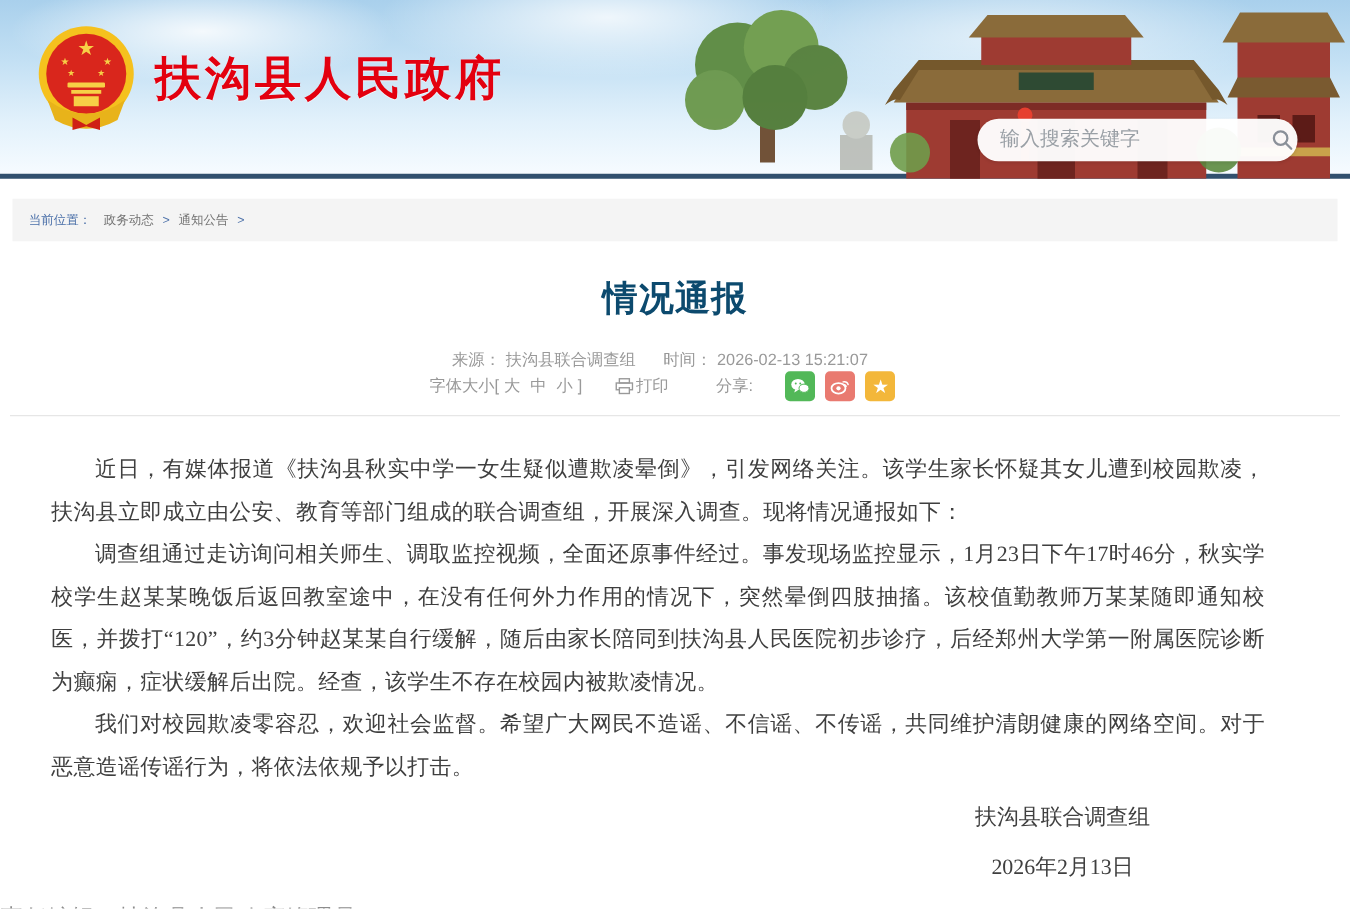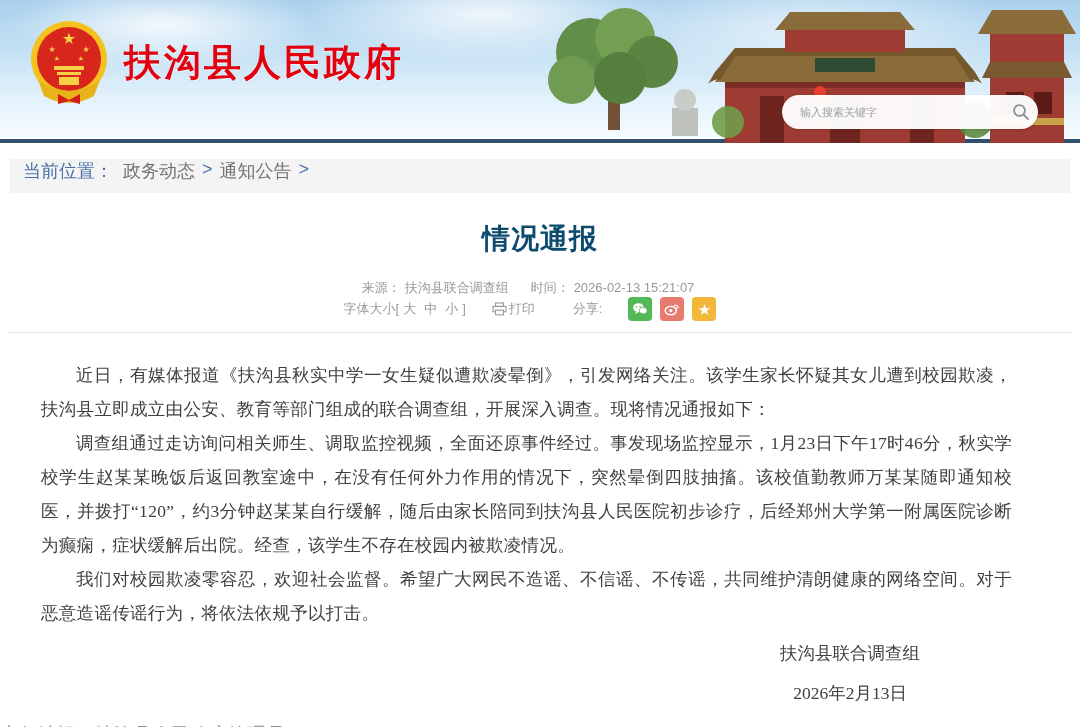--- a/index.html
+++ b/index.html
@@ -28,31 +28,31 @@
     text-shadow:0 1px 0 rgba(255,255,255,.6);
   }
   .site-url { font-size:18px; font-weight:600; color:#787f86; letter-spacing:4.5px; margin-top:6px; }
   .search-box {
     position:absolute; right:42px; top:95px; width:256px; height:34px;
     background:rgba(255,255,255,.96); border-radius:17px;
     display:flex; align-items:center; box-shadow:0 1px 3px rgba(0,0,0,.12);
   }
   .search-box input {
     flex:1; border:none; outline:none; background:transparent;
-    padding:0 6px 0 18px; font-size:11px; color:#555;
+    padding:0 6px 0 18px; font-size:16px; color:#555;
     font-family:"Liberation Sans", sans-serif;
   }
   .search-box input::placeholder { color:#9aa0a6; }
   .search-btn { width:34px; height:34px; border:none; background:transparent; cursor:pointer; display:flex; align-items:center; justify-content:center; }
 
   
   .breadcrumb {
     margin:16px 10px 0 10px; height:34px; background:#f4f4f4;
-    display:flex; padding-left:13px;
-    font-size:18px; color:#4a6fa8;
+    display:flex; align-items:center; padding-left:13px;
+    font-size:10px; color:#4a6fa8;
   }
   .breadcrumb a { color:#737373; text-decoration:none; cursor:pointer; }
   .breadcrumb .sep { margin:0 7px; color:#4a6fa8; }
   .breadcrumb .crumb-label { margin-right:10px; }
 
   
   .article-title {
     margin-top:27px; text-align:center;
     font-size:28px; font-weight:bold; color:#0c4a6e; letter-spacing:1px;
   }

